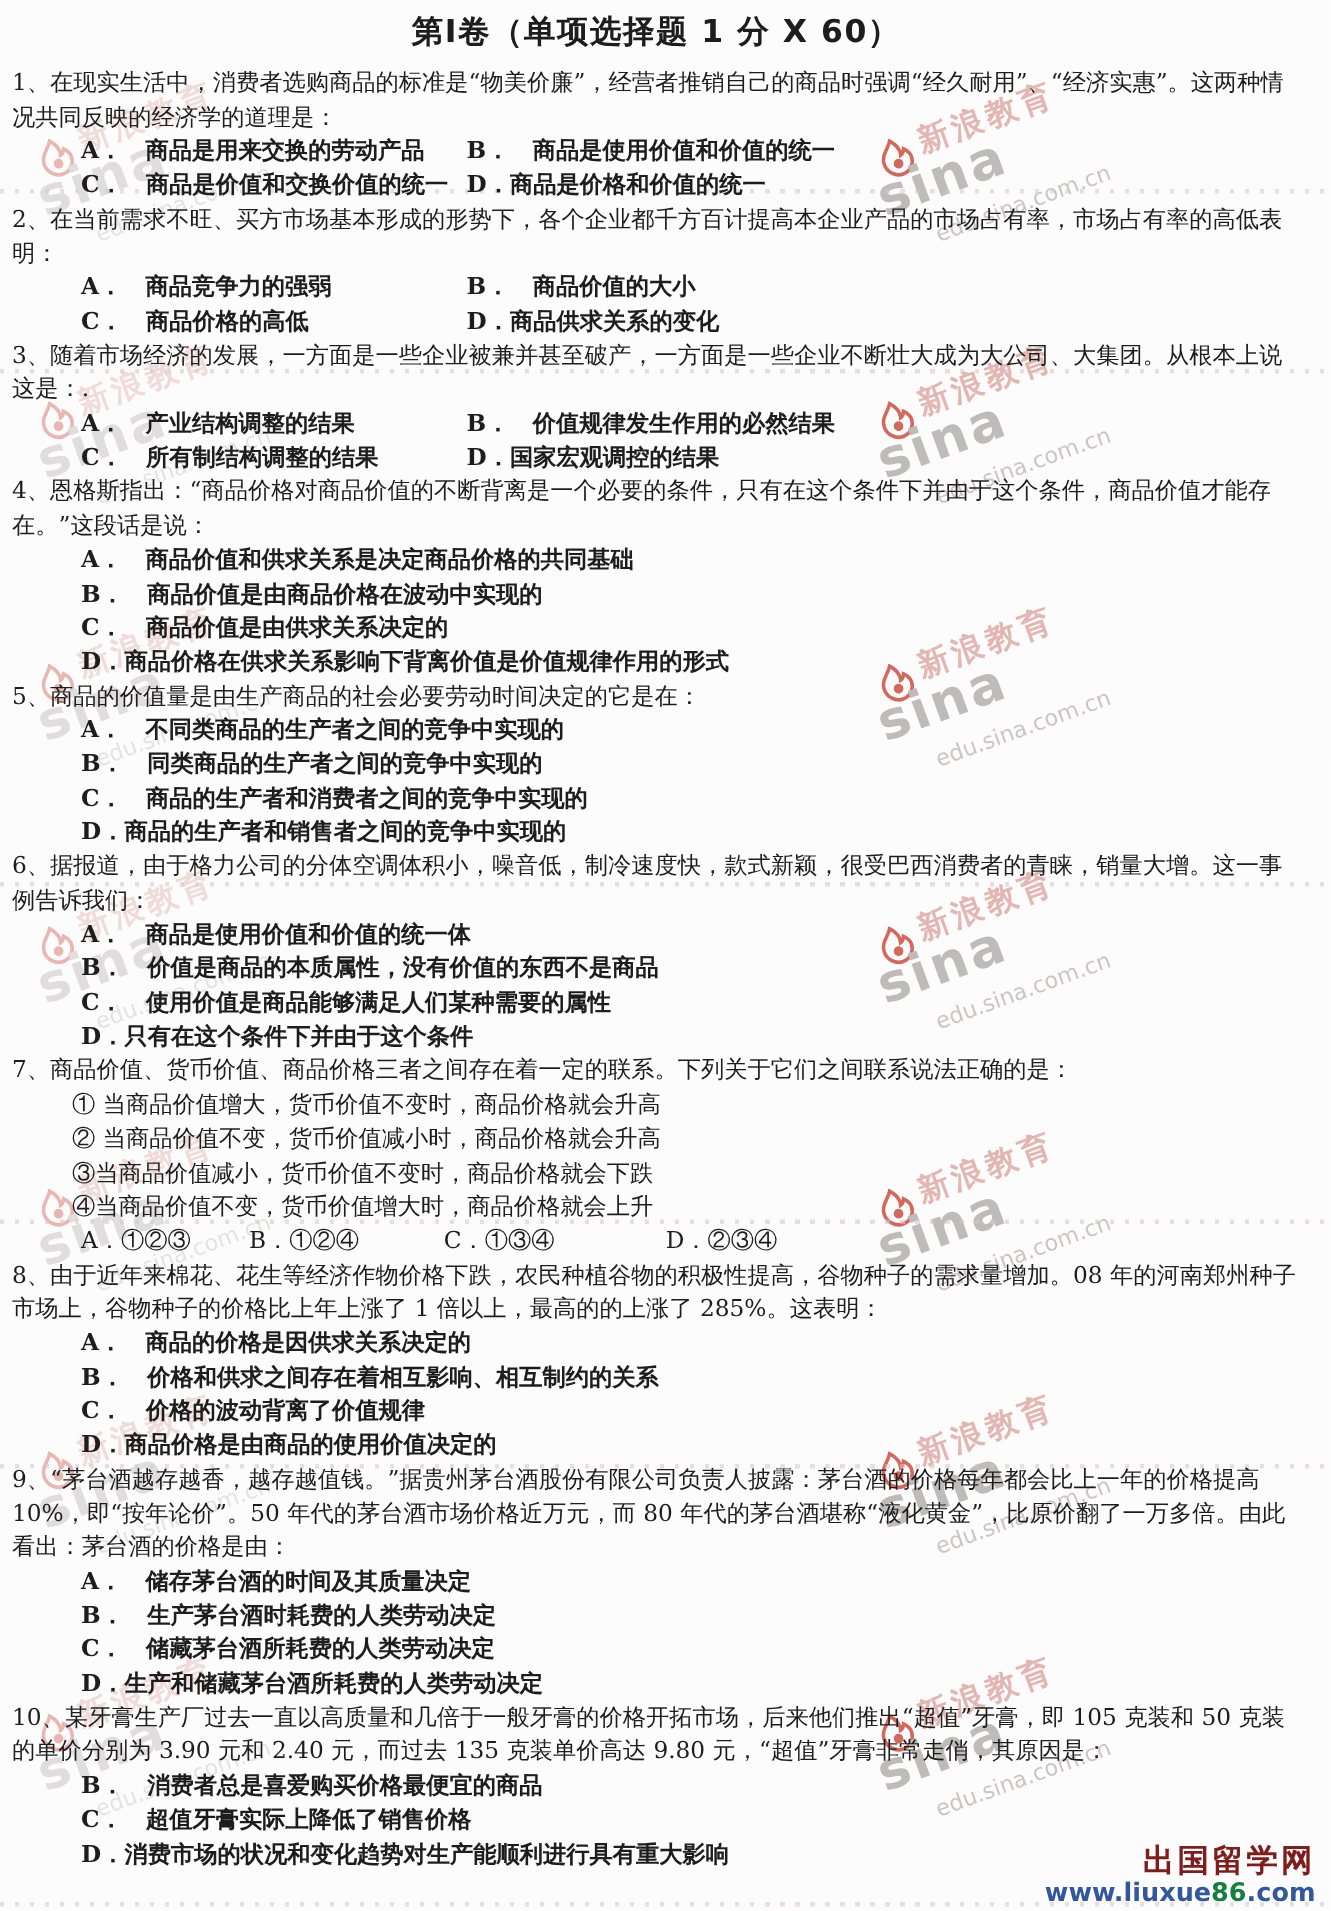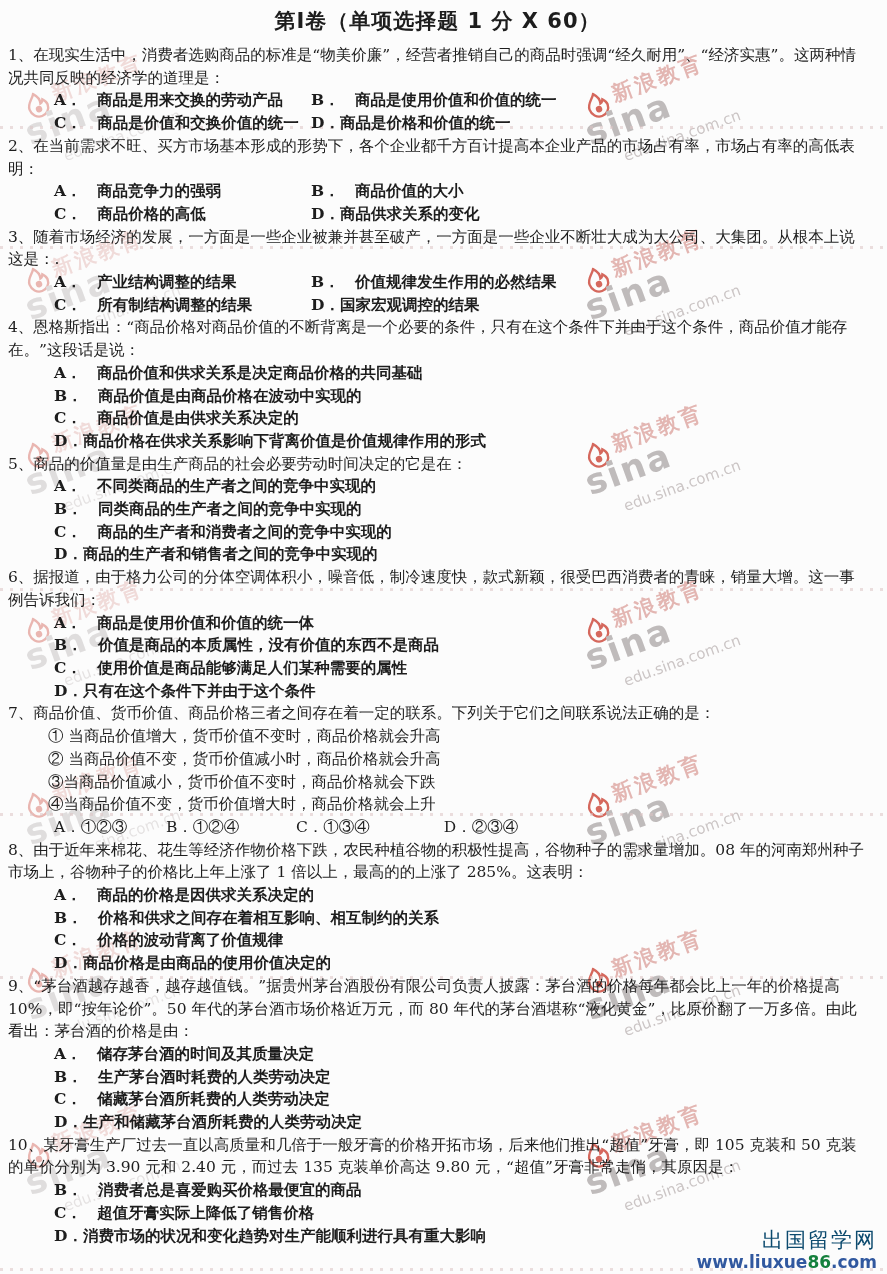--- a/index.html
+++ b/index.html
@@ -49,21 +49,21 @@
   .ans-row{padding-left:46px;}
   .ans-row .ans{display:inline-block;}
   .ans-row .ans-a{width:107px;}
   .ans-row .ans-b{width:125px;}
   .ans-row .ans-c{width:143px;}
   
   .footer{
     position:absolute;right:10px;bottom:2px;z-index:3;text-align:right;
     font-family:"DejaVu Sans","Liberation Sans",sans-serif;
   }
-  .footer .site{font-size:21px;font-weight:400;color:#0c4a6e;letter-spacing:2px;line-height:25px;}
+  .footer .site{font-size:21px;font-weight:700;color:#7f1d1d;letter-spacing:2px;line-height:25px;}
   .footer .url{font-size:17px;font-weight:700;color:#31589f;line-height:19px;}
   .footer .url .num{color:#15803d;}
 </style>
 </head>
 <body>
 
 <div class="page">
   <div class="wm-layer" id="wm-layer">
       <div class="wm" style="left: 30px; top: 60px; opacity: 0.4;">
     <span class="wm-flame">

